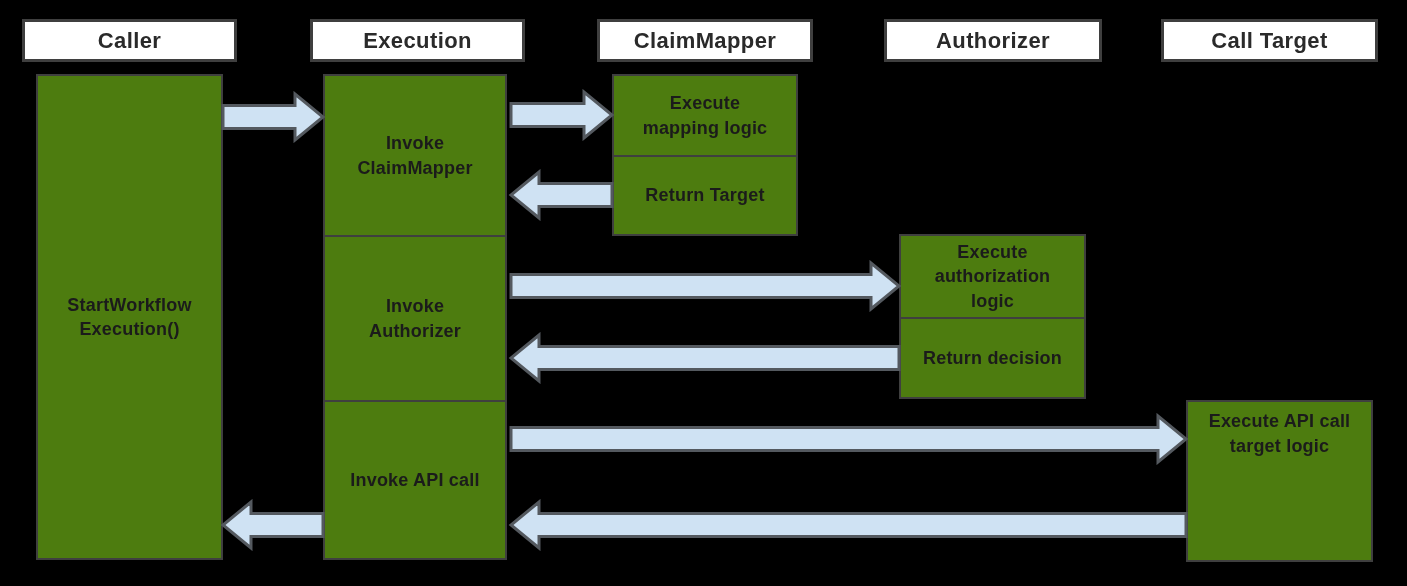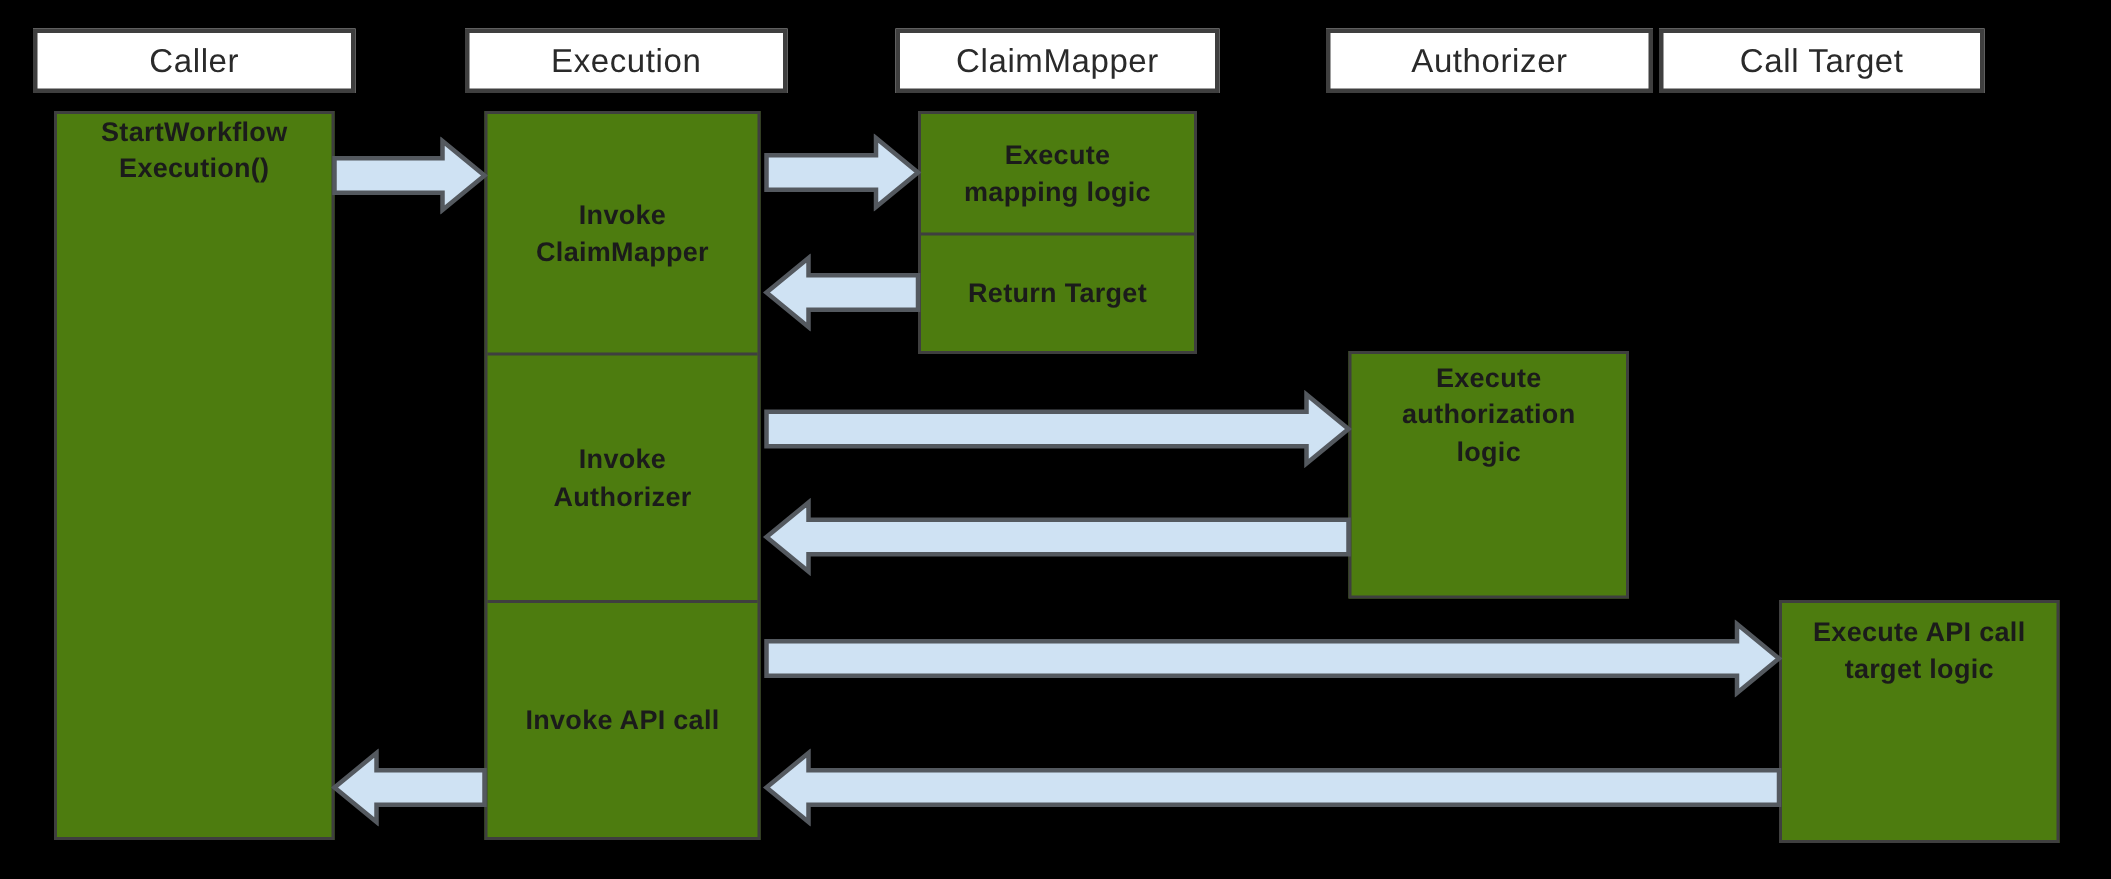--- a/index.html
+++ b/index.html
@@ -6,28 +6,28 @@
   .canvas {
     position:relative; width:1407px; height:586px; background:#000000;
     font-family:"Liberation Sans", sans-serif; overflow:hidden;
   }
   .header {
     position:absolute; top:19px; height:43px; background:#ffffff;
     border:3px solid #3f3f3f; box-sizing:border-box;
     display:flex; align-items:center; justify-content:center;
   }
   .header-label {
-    font-size:22px; font-weight:400; color:#2a2a2a; letter-spacing:0.4px;
+    font-size:22px; font-weight:700; color:#2a2a2a; letter-spacing:0.4px;
     white-space:nowrap;
   }
   .tallbox {
     position:absolute; background:#4d7c0f; border:2px solid #3f3f3f;
     box-sizing:border-box;
   }
-  .center-flex { display:flex; align-items:flex-start; justify-content:center; }
+  .center-flex { display:flex; align-items:center; justify-content:center; }
   .col-flex { display:flex; flex-direction:column; }
   .section, .cell {
     display:flex; align-items:center; justify-content:center;
     box-sizing:border-box;
   }
   .divided { border-top:2px solid #3f3f3f; }
   .lbl {
     font-size:18px; font-weight:700; color:#1b1b1b; line-height:1.35;
     text-align:center; white-space:pre-line; letter-spacing:0.2px;
   }
@@ -43,21 +43,21 @@
   </div>
   <div class="header" style="left:310px;width:215px">
     <span class="header-label">Execution</span>
   </div>
   <div class="header" style="left:597px;width:216px">
     <span class="header-label">ClaimMapper</span>
   </div>
   <div class="header" style="left:884px;width:218px">
     <span class="header-label">Authorizer</span>
   </div>
-  <div class="header" style="left:1106px;width:217px">
+  <div class="header" style="left:1161px;width:217px">
     <span class="header-label">Call Target</span>
   </div>
 
   <div class="tallbox center-flex" style="left:36px;top:74px;width:187px;height:486px">
     <div class="lbl">StartWorkflow
 Execution()</div>
   </div>
 
   <div class="tallbox col-flex" style="left:323px;top:74px;width:184px;height:486px">
     <div class="section" style="height:159px">
@@ -81,20 +81,23 @@
     <div class="cell divided" style="flex:1">
       <div class="lbl">Return Target</div>
     </div>
   </div>
 
   <div class="tallbox col-flex" style="left:899px;top:234px;width:187px;height:165px">
     <div class="cell" style="height:81px">
       <div class="lbl">Execute
 authorization
 logic</div>
+    </div>
+    <div class="cell divided" style="flex:1">
+      <div class="lbl">Return decision</div>
     </div>
   </div>
 
   <div class="tallbox col-flex" style="left:1186px;top:400px;width:187px;height:162px">
     <div class="cell" style="height:63px">
       <div class="lbl">Execute API call
 target logic</div>
     </div>
   </div>
 

